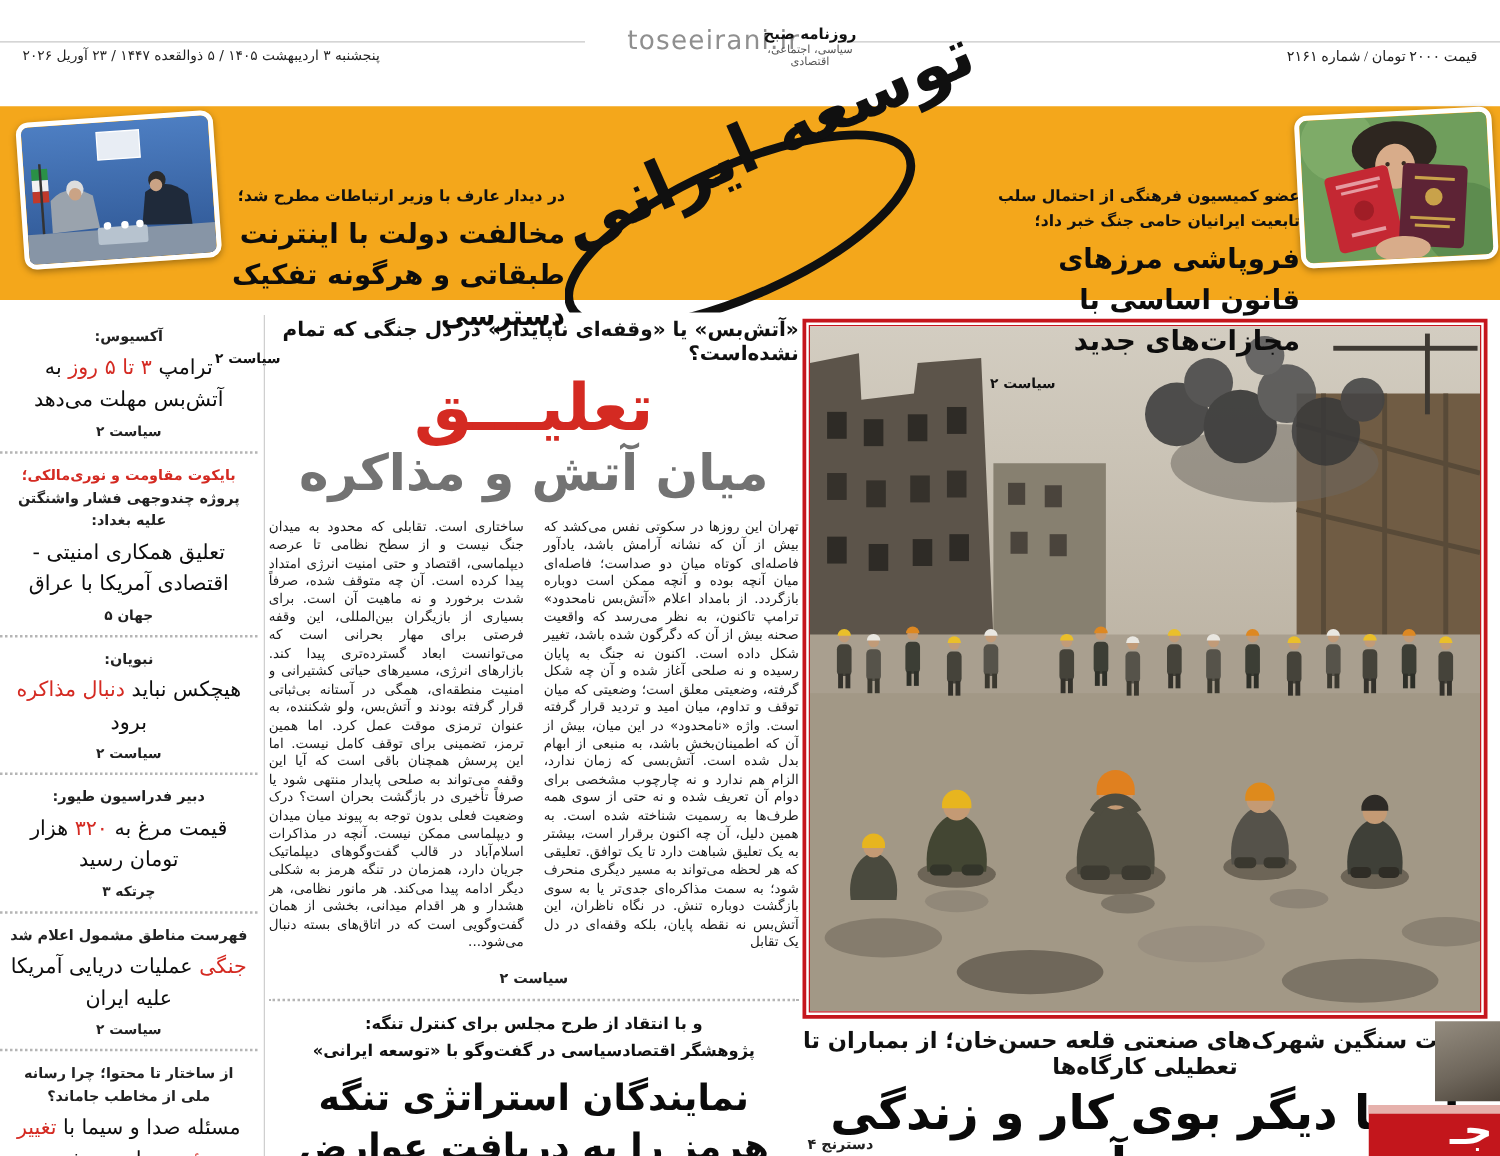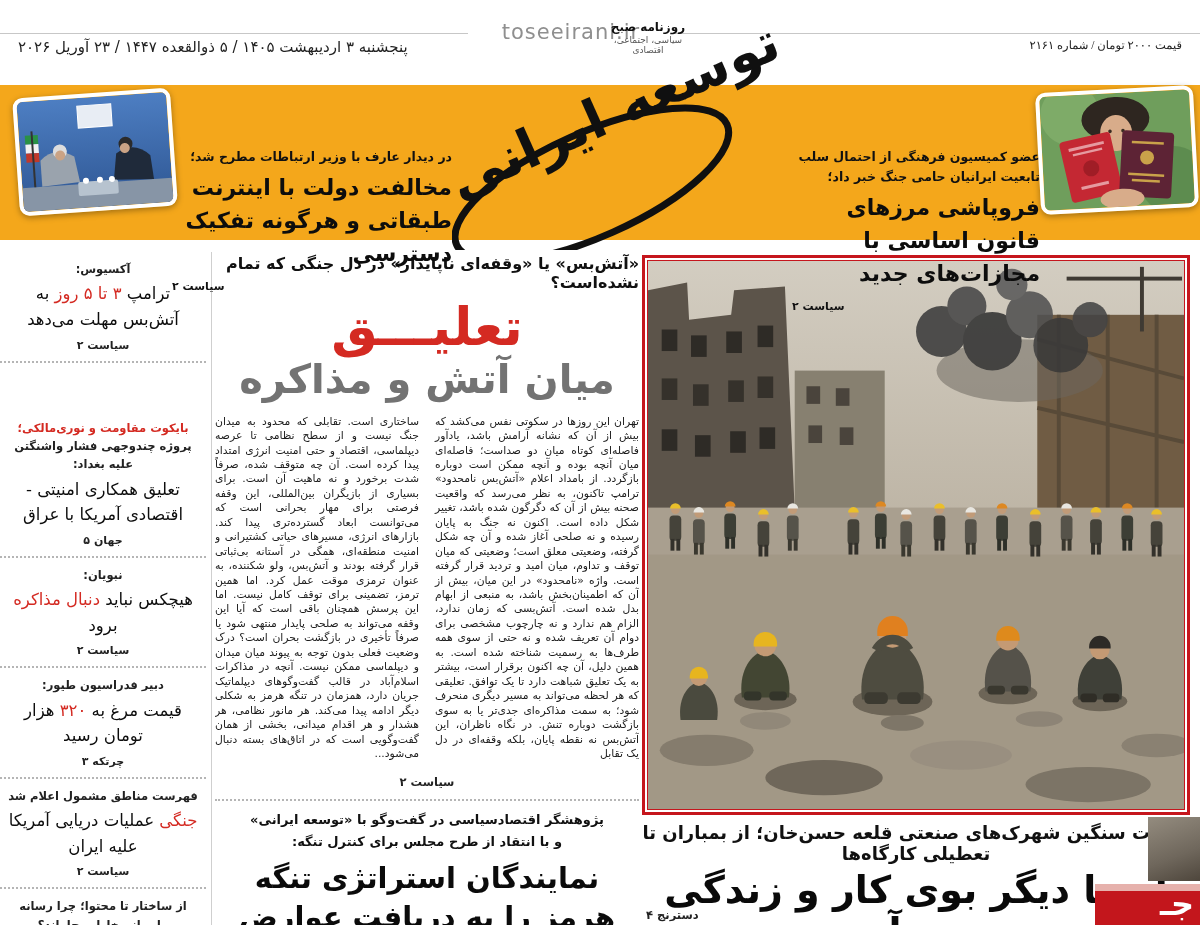--- a/index.html
+++ b/index.html
@@ -1,20 +1,20 @@
 <!DOCTYPE html>
 <html lang="fa"><head>
 <meta charset="utf-8">
 <style>
   html,body{margin:0;padding:0;background:#e9e9e9;}
   .page{position:relative;width:1200px;height:925px;background:#fff;overflow:hidden;
         direction:rtl;font-family:"DejaVu Sans",sans-serif;color:#1a1a1a;margin:0 auto;}
   
   .hdr-rule{position:absolute;top:33px;left:0;width:1200px;border-top:1px solid #c7c7c7;z-index:1;}
-  .hdr-date{position:absolute;top:38px;left:14px;font-size:15px;color:#222;direction:rtl;z-index:2;background:#fff;padding:0 4px;}
+  .hdr-date{position:absolute;top:38px;left:14px;font-size:11px;color:#222;direction:rtl;z-index:2;background:#fff;padding:0 4px;}
   .hdr-price{position:absolute;top:38px;right:14px;font-size:11.5px;color:#222;direction:rtl;z-index:2;background:#fff;padding:0 4px;font-family:Liberation Serif, serif;}
   .hdr-site{position:absolute;top:20px;left:468px;width:190px;text-align:center;font-size:21px;color:#8f8f8f;
             letter-spacing:1px;background:#fff;z-index:2;padding:0 8px;direction:ltr;}
   .hdr-paper{position:absolute;top:20px;left:598px;width:100px;text-align:center;z-index:4;background:transparent;}
   .hdr-paper .l1{font-size:12px;font-weight:bold;color:#111;}
   .hdr-paper .l2{font-size:9px;color:#555;margin-top:1px;}
   
   .logo{position:absolute;left:452px;top:0;width:336px;height:250px;z-index:5;pointer-events:none;}
   
   .banner{position:absolute;top:85px;left:0;width:1200px;height:155px;background:#F4A71B;z-index:2;}
@@ -25,21 +25,21 @@
   .bs-left{left:172px;width:280px;}
   .bs-right{left:792px;width:248px;}
   .bs-kicker{font-size:12.5px;font-weight:bold;color:#111;line-height:1.6;margin-top:48px;}
   .bs-title{font-size:22px;font-weight:bold;color:#0d0d0d;line-height:1.5;margin-top:4px;}
   .bs-tag{font-size:11px;font-weight:bold;color:#111;text-align:left;margin-top:10px;}
   
   .sidebar{position:absolute;left:0;top:252px;width:206px;}
   .sb-item{padding:8px 6px 9px;border-bottom:2px dotted #b5b5b5;text-align:center;}
   .sb-item:last-child{border-bottom:none;}
   .sb-kicker{font-size:11.5px;font-weight:bold;color:#222;line-height:1.6;}
-  .sb-kicker.red{color:#d42a22;margin-top:48px;}
+  .sb-kicker.red{color:#d42a22;}
   .sb-title{font-size:16.5px;font-weight:normal;line-height:1.55;margin-top:3px;color:#0d0d0d;}
   .sb-title .red{color:#d42a22;}
   .sb-tag{font-size:11px;font-weight:bold;color:#222;margin-top:6px;}
   .v-divider{position:absolute;left:211px;top:252px;height:673px;border-left:1px solid #cfcfcf;}
   
   .middle{position:absolute;left:215px;top:254px;width:424px;}
   .main-kicker{font-size:16px;font-weight:bold;text-align:right;color:#111;}
   .main-title-red{font-size:52px;font-weight:bold;color:#d42a22;text-align:center;margin-top:8px;line-height:1.05;}
   .main-title-black{font-size:40px;font-weight:bold;color:#737373;text-align:center;margin-top:2px;line-height:1.1;}
   .body-cols{display:flex;gap:16px;margin-top:14px;height:352px;overflow:hidden;}
@@ -198,22 +198,22 @@
     <div class="main-kicker">«آتش‌بس» یا «وقفه‌ای ناپایدار» در دل جنگی که تمام نشده‌است؟</div>
     <div class="main-title-red">تعلیـــق</div>
     <div class="main-title-black">میان آتش و مذاکره</div>
     <div class="body-cols">
       <div class="body-col">تهران این روزها در سکوتی نفس می‌کشد که بیش از آن که نشانه آرامش باشد، یادآور فاصله‌ای کوتاه میان دو صداست؛ فاصله‌ای میان آنچه بوده و آنچه ممکن است دوباره بازگردد. از بامداد اعلام «آتش‌بس نامحدود» ترامپ تاکنون، به نظر می‌رسد که واقعیت صحنه بیش از آن که دگرگون شده باشد، تغییر شکل داده است. اکنون نه جنگ به پایان رسیده و نه صلحی آغاز شده و آن چه شکل گرفته، وضعیتی معلق است؛ وضعیتی که میان توقف و تداوم، میان امید و تردید قرار گرفته است. واژه «نامحدود» در این میان، بیش از آن که اطمینان‌بخش باشد، به منبعی از ابهام بدل شده است. آتش‌بسی که زمان ندارد، الزام هم ندارد و نه چارچوب مشخصی برای دوام آن تعریف شده و نه حتی از سوی همه طرف‌ها به رسمیت شناخته شده است. به همین دلیل، آن چه اکنون برقرار است، بیشتر به یک تعلیق شباهت دارد تا یک توافق. تعلیقی که هر لحظه می‌تواند به مسیر دیگری منحرف شود؛ به سمت مذاکره‌ای جدی‌تر یا به سوی بازگشت دوباره تنش. در نگاه ناظران، این آتش‌بس نه نقطه پایان، بلکه وقفه‌ای در دل یک تقابل</div>
       <div class="body-col">ساختاری است. تقابلی که محدود به میدان جنگ نیست و از سطح نظامی تا عرصه دیپلماسی، اقتصاد و حتی امنیت انرژی امتداد پیدا کرده است. آن چه متوقف شده، صرفاً شدت برخورد و نه ماهیت آن است. برای بسیاری از بازیگران بین‌المللی، این وقفه فرصتی برای مهار بحرانی است که می‌توانست ابعاد گسترده‌تری پیدا کند. بازارهای انرژی، مسیرهای حیاتی کشتیرانی و امنیت منطقه‌ای، همگی در آستانه بی‌ثباتی قرار گرفته بودند و آتش‌بس، ولو شکننده، به عنوان ترمزی موقت عمل کرد. اما همین ترمز، تضمینی برای توقف کامل نیست. اما این پرسش همچنان باقی است که آیا این وقفه می‌تواند به صلحی پایدار منتهی شود یا صرفاً تأخیری در بازگشت بحران است؟ درک وضعیت فعلی بدون توجه به پیوند میان میدان و دیپلماسی ممکن نیست. آنچه در مذاکرات اسلام‌آباد در قالب گفت‌وگوهای دیپلماتیک جریان دارد، همزمان در تنگه هرمز به شکلی دیگر ادامه پیدا می‌کند. هر مانور نظامی، هر هشدار و هر اقدام میدانی، بخشی از همان گفت‌وگویی است که در اتاق‌های بسته دنبال می‌شود...</div>
     </div>
     <div class="story-tag">سیاست ۲</div>
     <div class="mid-dots"></div>
     <div class="second-story">
+      <div class="ss-kicker">و با انتقاد از طرح مجلس برای کنترل تنگه:</div>
       <div class="ss-kicker">پژوهشگر اقتصادسیاسی در گفت‌وگو با «توسعه ایرانی»</div>
-      <div class="ss-kicker">و با انتقاد از طرح مجلس برای کنترل تنگه:</div>
       <div class="ss-title">نمایندگان استراتژی تنگه هرمز را به دریافت عوارض تقلیل داده‌اند</div>
 
     </div>
   </div>
 
   <div class="photo-frame">
     <div class="inner">
       <svg viewBox="0 0 548 560" preserveAspectRatio="none">
         <defs>
           <linearGradient id="gsky" x1="0" y1="0" x2="0" y2="1">

